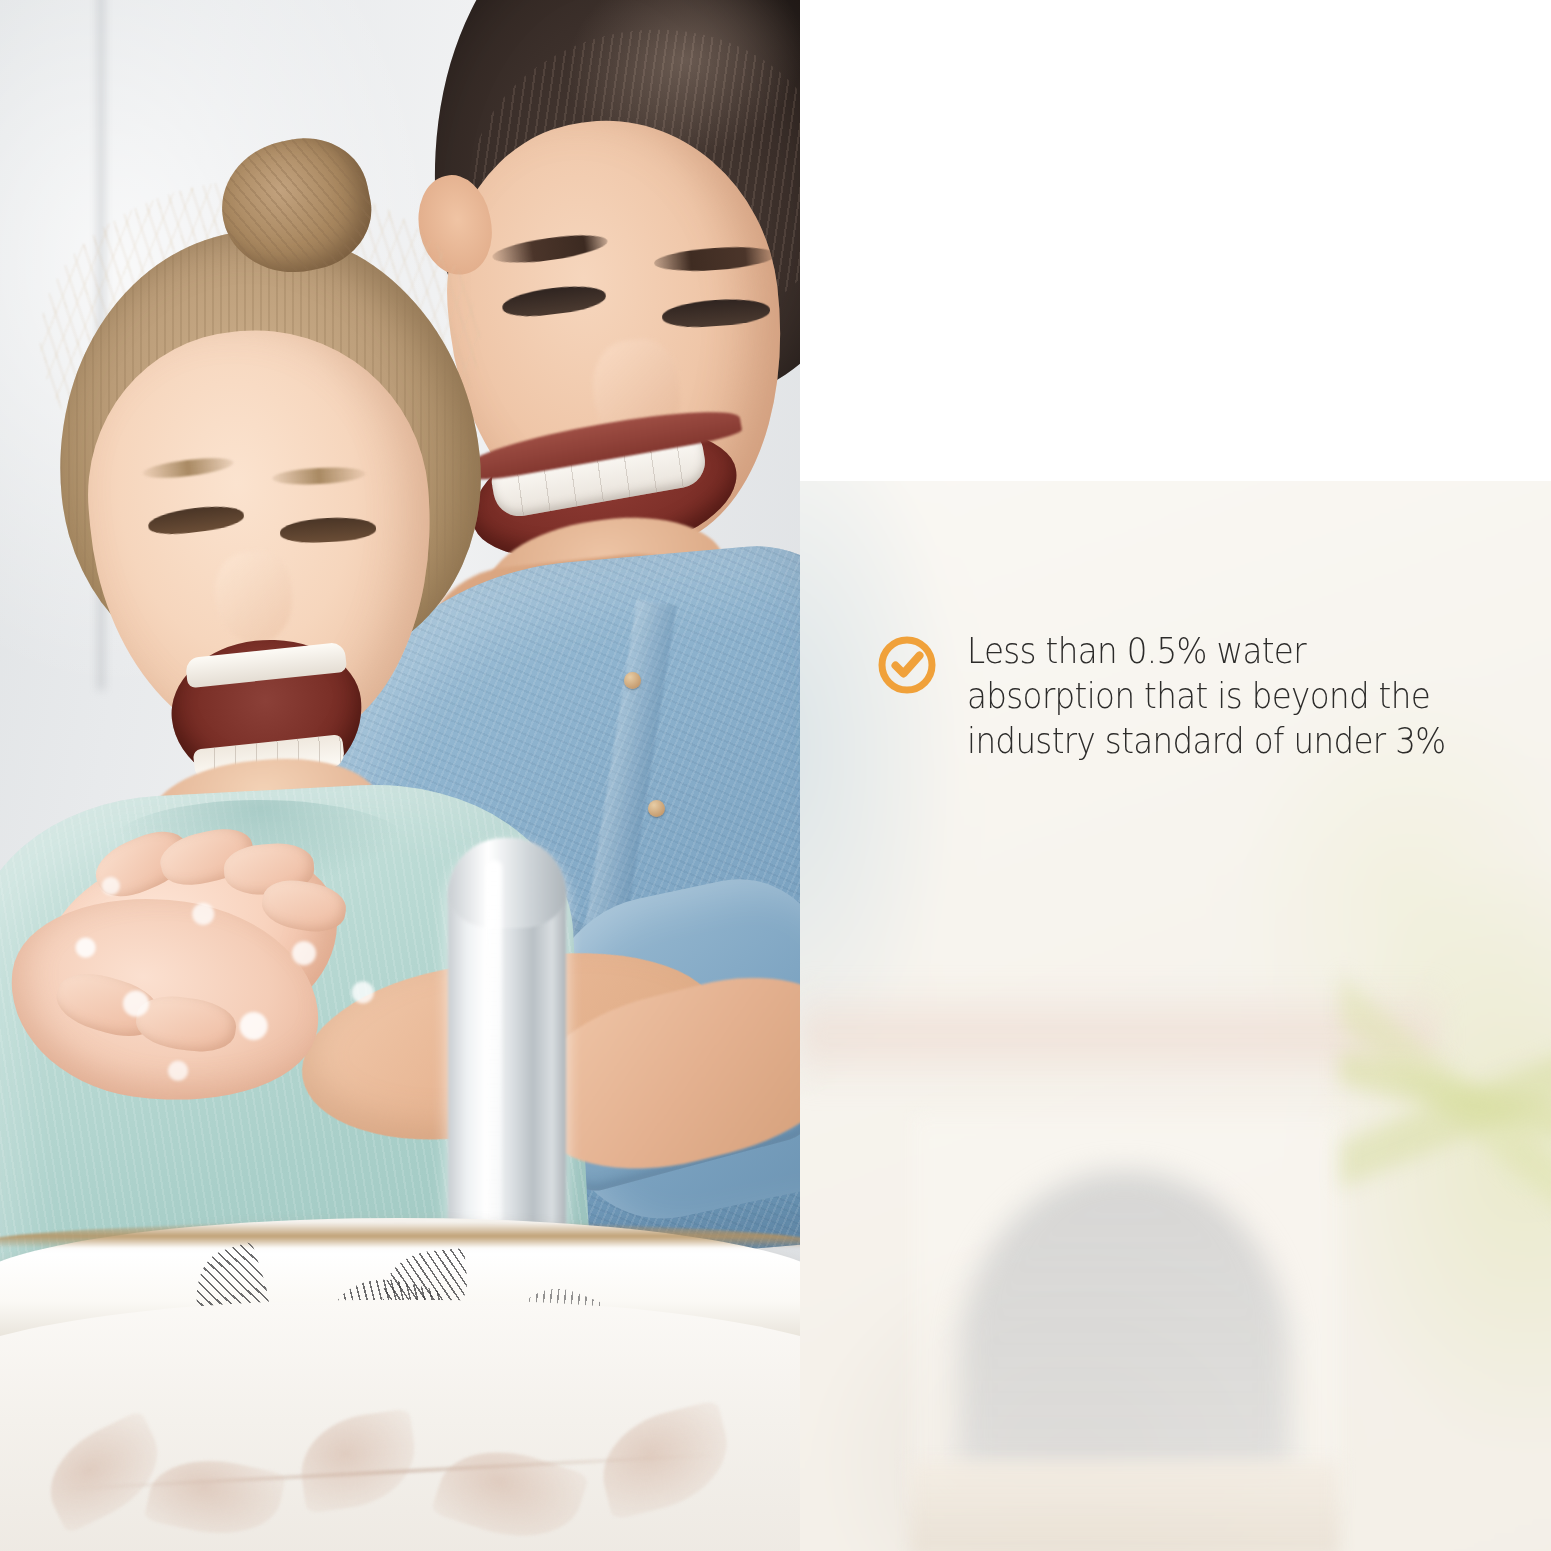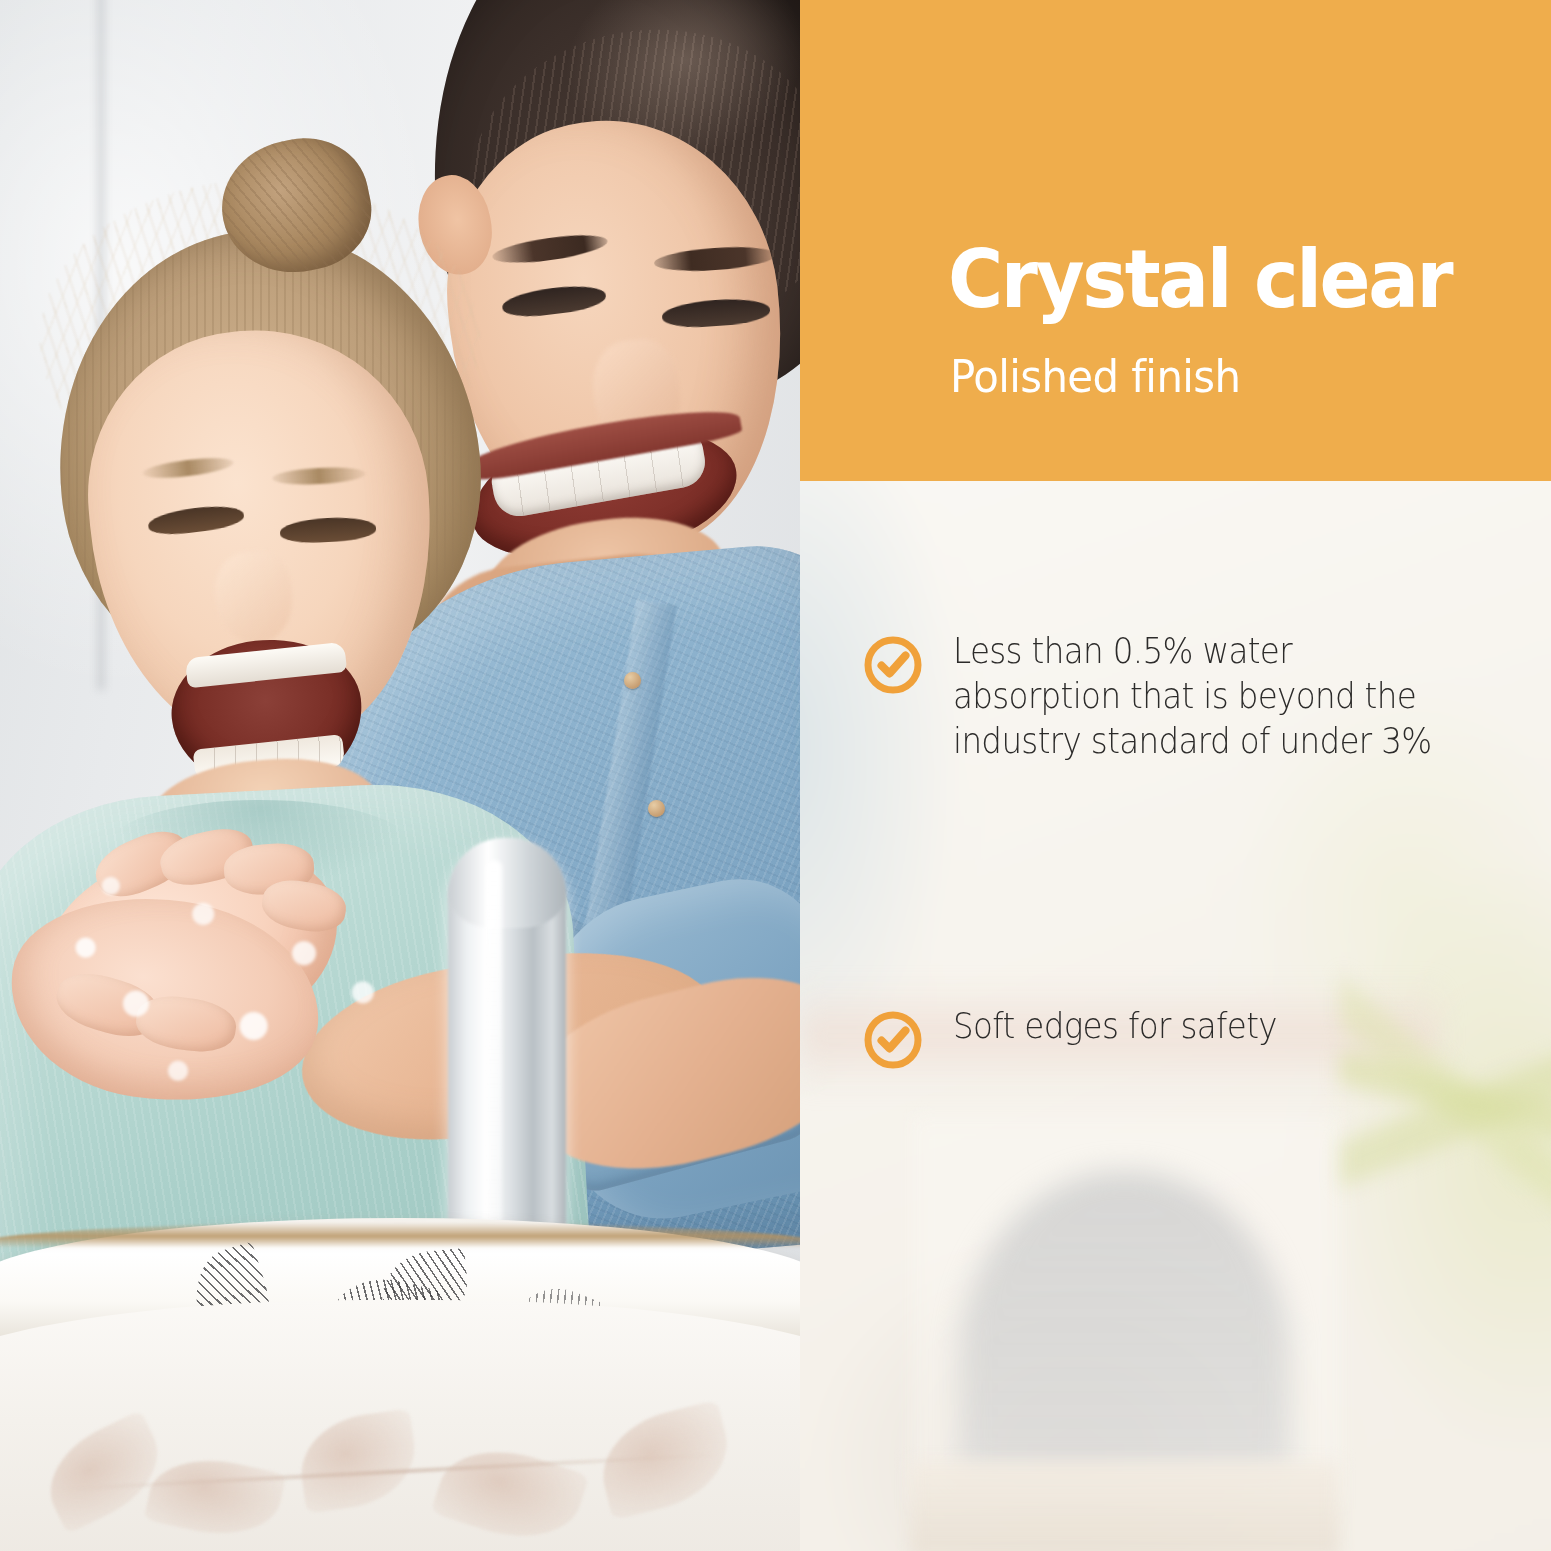--- a/index.html
+++ b/index.html
@@ -481,21 +481,21 @@
     position:absolute; left:0px; top:500px; width:640px; height:110px;
     background:linear-gradient(180deg, rgba(240,226,218,.0), rgba(238,222,212,.75) 50%, rgba(240,226,218,.0));
     filter:blur(12px);
   }
 
   
   .bullets {
     position:absolute; left:0; top:0; width:751px; height:1070px;
   }
   .bullet {
-    position:absolute; left:63px; width:640px;
+    position:absolute; left:77px; width:640px;
     display:flex; align-items:flex-start; gap:30px;
   }
   .b1 { top:148px; }
   .b2 { top:365px; }
   .b3 { top:523px; }
   .b4 { top:640px; }
 
   .check-icon {
     flex:0 0 auto; width:60px; height:60px; margin-top:6px;
     display:block;
@@ -592,49 +592,38 @@
     <div class="leaf-dark ld4"></div>
     <div class="basin-body"></div>
     <div class="lp-stem"></div>
     <div class="leaf-pale lp1"></div>
     <div class="leaf-pale lp2"></div>
     <div class="leaf-pale lp3"></div>
     <div class="leaf-pale lp4"></div>
     <div class="leaf-pale lp5"></div>
   </div>
 
-  <div class="orange-panel" style="background: rgb(239, 173, 76);">
-    <div class="title" style="color: rgb(255, 255, 255);">Crystal clear</div>
-    <div class="subtitle" style="color: rgb(255, 255, 255);">Polished finish</div>
-  </div>
 
   <div class="feature-panel" style="background-color: rgb(248, 245, 240);">
     <div class="fp-bg"></div>
     <div class="fp-pinkband"></div>
     <div class="fp-arch-frame"></div>
     <div class="fp-arch"></div>
     <div class="fp-ledge"></div>
     <div class="fp-plant"></div>
 
     <div class="bullets">
 
       <div class="bullet b1">
         <svg class="check-icon" viewBox="0 0 60 60">
           <circle cx="30" cy="30" r="25" fill="none" stroke="#F0A13A" stroke-width="7"></circle>
           <path d="M18.5 30.5 L26.5 38.5 L42.5 20.5" fill="none" stroke="#F0A13A" stroke-width="8" stroke-linecap="round" stroke-linejoin="round"></path>
         </svg>
         <div class="bullet-text" style="color: rgb(44, 43, 42);">Less than 0.5% water absorption that is beyond the industry standard of under 3%</div>
       </div>
 
 
-      <div class="bullet b3">
-        <svg class="check-icon" viewBox="0 0 60 60">
-          <circle cx="30" cy="30" r="25" fill="none" stroke="#F0A13A" stroke-width="7"></circle>
-          <path d="M18.5 30.5 L26.5 38.5 L42.5 20.5" fill="none" stroke="#F0A13A" stroke-width="8" stroke-linecap="round" stroke-linejoin="round"></path>
-        </svg>
-        <div class="bullet-text" style="color: rgb(44, 43, 42);">Soft edges for safety</div>
-      </div>
 
 
     </div>
   </div>
 
 </div>
 
 </body></html>

